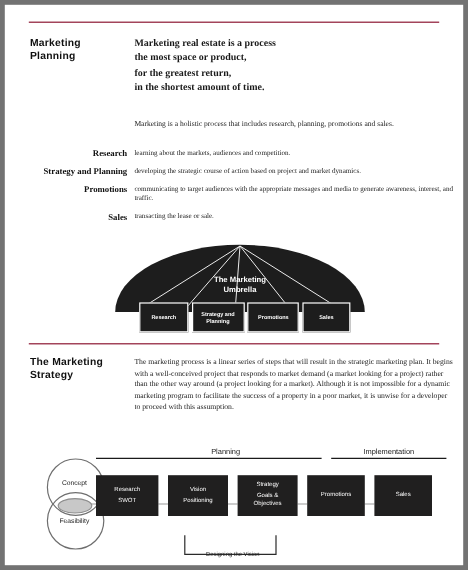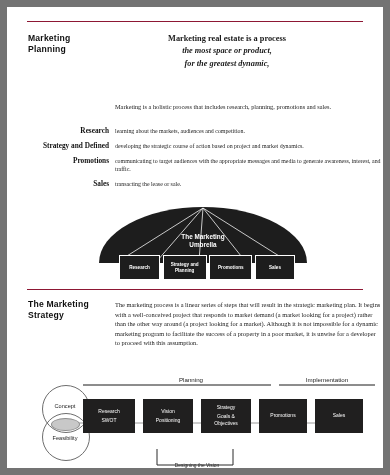--- a/index.html
+++ b/index.html
@@ -5,21 +5,21 @@
   html,body{margin:0;padding:0;background:#ffffff;}
   body{
     width:390px;height:475px;
     font-family:"Liberation Serif",serif;
     color:#000;
     overflow:hidden;
     position:relative;
   }
   .page{
     position:absolute;inset:0;
-    border:7px solid #737373;
+    border:4px solid #737373;
     box-sizing:border-box;
     background:#fff;
   }
 
   
   .rule{
     position:absolute;left:20px;right:20px;
     height:1px;background:#8d1734;
   }
   .rule.top{top:14px;}
@@ -31,24 +31,24 @@
     font-family:"Liberation Sans",sans-serif;
     font-weight:bold;font-size:8.6px;line-height:10.5px;
     letter-spacing:.2px;color:#101010;
   }
   .sec-head.one{top:26px;}
   .sec-head.two{top:292px;}
 
   
   .hero{
     position:absolute;left:108px;width:224px;top:26px;
-    text-align:center;font-weight:bold;
+    font-weight:bold;
     font-size:8.3px;line-height:12.4px;color:#1a1a1a;
   }
-  .hero .it{font-style:italic;}
+  .hero .it{}
 
   .lede{
     position:absolute;left:108px;width:266px;top:95px;
     font-size:6.3px;line-height:9px;color:#1c1c1c;
   }
 
   
   .defs{position:absolute;left:14px;top:120px;width:366px;}
   .def-row{display:flex;align-items:flex-start;margin-bottom:6.5px;}
   .def-term{
@@ -138,32 +138,33 @@
   <div class="rule top"></div>
 
   <div class="sec-head one">
     <div>Marketing</div>
     <div>Planning</div>
   </div>
 
   <div class="hero">
     <div>Marketing real estate is a process</div>
     <div class="it">the most space or product,</div>
-    <div class="it">for the greatest dynamic,</div>
+    <div class="it">for the greatest return,</div>
+    <div class="it">in the shortest amount of time.</div>
   </div>
 
   <div class="lede">Marketing is a holistic process that includes research, planning, promotions and sales.</div>
 
   <div class="defs">
     <div class="def-row">
       <div class="def-term">Research</div>
       <div class="def-desc">learning about the markets, audiences and competition.</div>
     </div>
     <div class="def-row">
-      <div class="def-term">Strategy and Defined</div>
+      <div class="def-term">Strategy and Planning</div>
       <div class="def-desc">developing the strategic course of action based on project and market dynamics.</div>
     </div>
     <div class="def-row">
       <div class="def-term">Promotions</div>
       <div class="def-desc">communicating to target audiences with the appropriate messages and media to generate awareness, interest, and traffic.</div>
     </div>
     <div class="def-row">
       <div class="def-term">Sales</div>
       <div class="def-desc">transacting the lease or sale.</div>
     </div>

